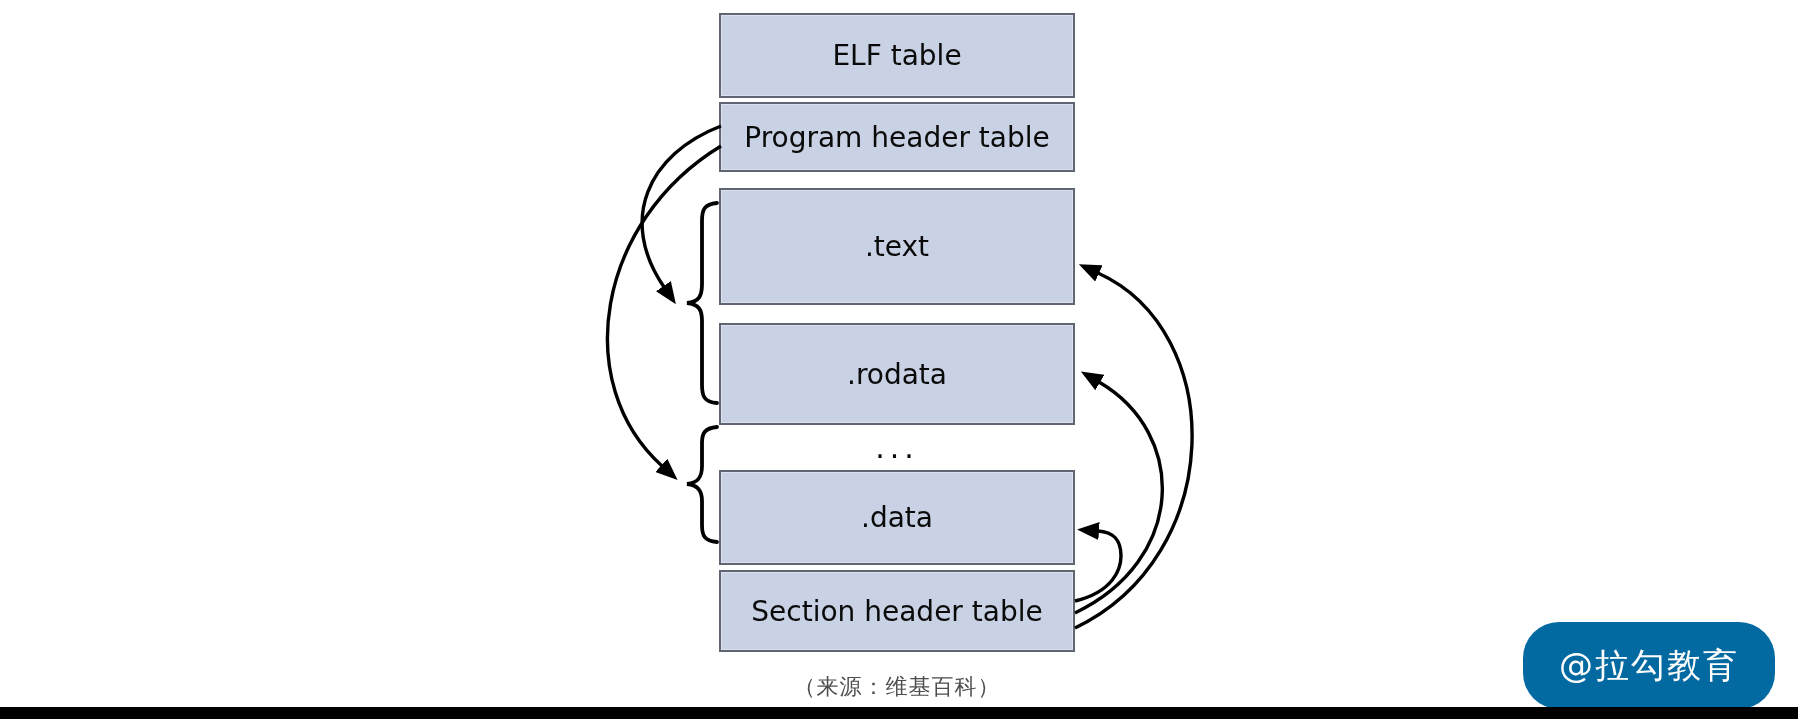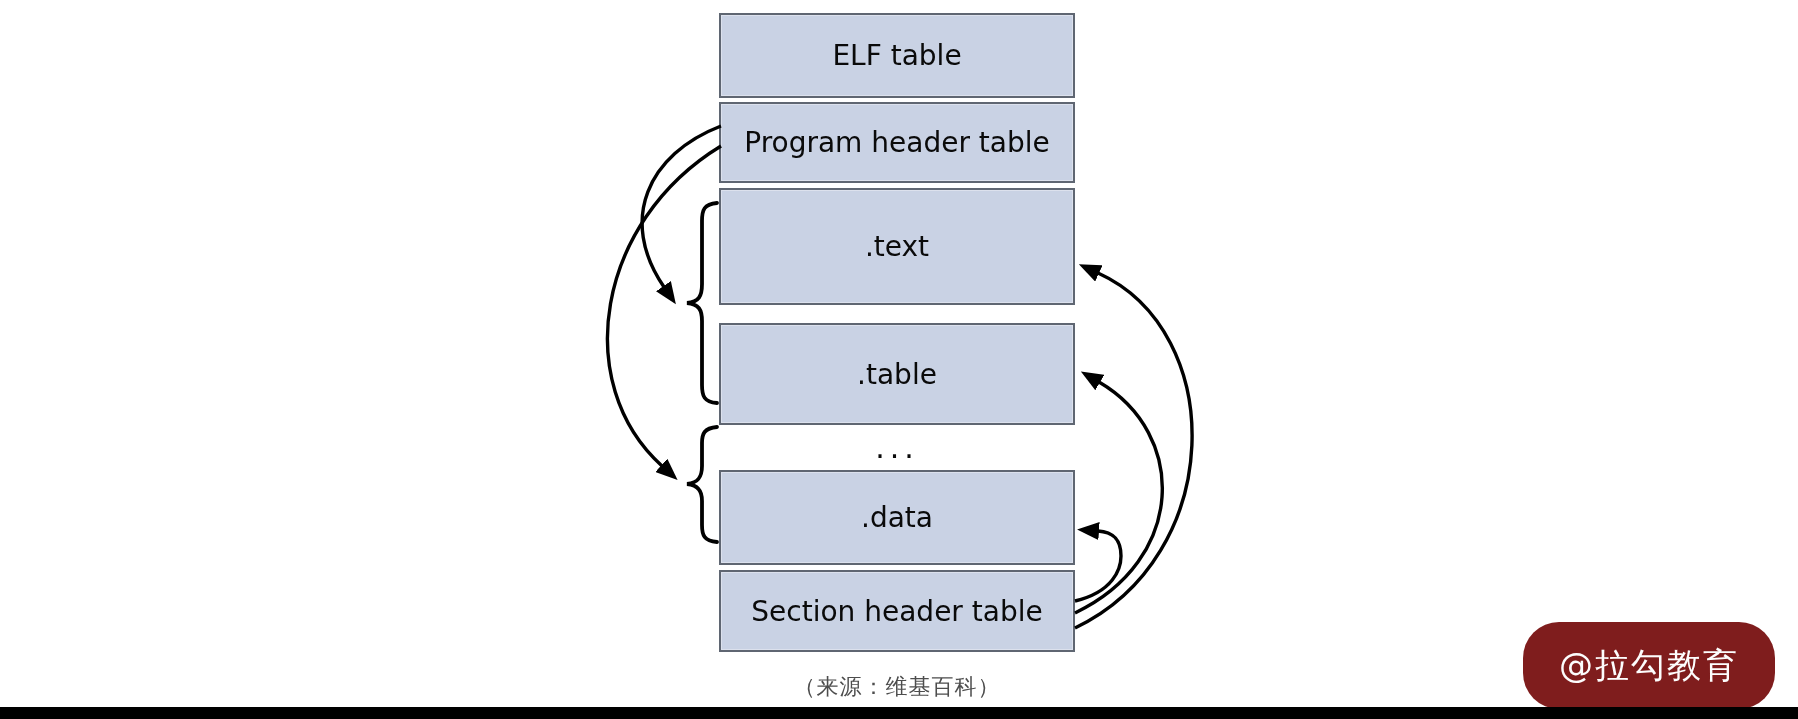--- a/index.html
+++ b/index.html
@@ -9,38 +9,38 @@
   }
   .stage{position:absolute;inset:0;}
   .box{
     position:absolute;left:719px;width:356px;box-sizing:border-box;
     background:#c9d2e4;border:2px solid #5f6672;
     display:flex;align-items:center;justify-content:center;
     font-size:28px;color:#0a0a0a;
     box-shadow:inset 0 0 0 1px rgba(255,255,255,.35);
   }
   .box-elf{top:13px;height:85px;}
-  .box-phdr{top:102px;height:81px;text-align:center;}
+  .box-phdr{top:102px;height:70px;text-align:center;}
   .box-text{top:188px;height:117px;}
   .box-rodata{top:323px;height:102px;}
   .box-data{top:470px;height:95px;}
   .box-shdr{top:570px;height:82px;}
   .ellipsis{
     position:absolute;left:719px;top:425px;width:356px;height:45px;
     display:flex;align-items:center;justify-content:center;
     font-size:30px;color:#0a0a0a;letter-spacing:5px;
   }
   .caption{
     position:absolute;left:619px;top:672px;width:556px;
     text-align:center;font-size:22px;font-weight:normal;color:#4d4d4d;
     letter-spacing:1px;
   }
   .watermark{
     position:absolute;left:1523px;top:622px;width:252px;height:87px;
-    background:#7f1d1d;border-radius:36px;
+    background:#0369a1;border-radius:36px;
     display:flex;align-items:center;justify-content:center;
     font-size:34px;color:#fdfdfd;letter-spacing:2px;
   }
   .bottom-bar{
     position:absolute;left:0;top:707px;width:1798px;height:12px;background:#000000;
   }
   svg.overlay{position:absolute;inset:0;pointer-events:none;}
   .arrow{fill:none;stroke:#000000;stroke-width:3.4;}
   .brace{fill:none;stroke:#000000;stroke-width:3.8;stroke-linecap:round;}
 </style>
@@ -52,21 +52,21 @@
   <div class="box box-elf">
     <span>ELF table</span>
   </div>
   <div class="box box-phdr">
     <span>Program header table</span>
   </div>
   <div class="box box-text">
     <span>.text</span>
   </div>
   <div class="box box-rodata">
-    <span>.table</span>
+    <span>.rodata</span>
   </div>
   <div class="ellipsis">...</div>
   <div class="box box-shdr">
     <span>Section header table</span>
   </div>
   <div class="box box-data">
     <span>.data</span>
   </div>
 
   <svg class="overlay" width="1798" height="719" viewBox="0 0 1798 719">

